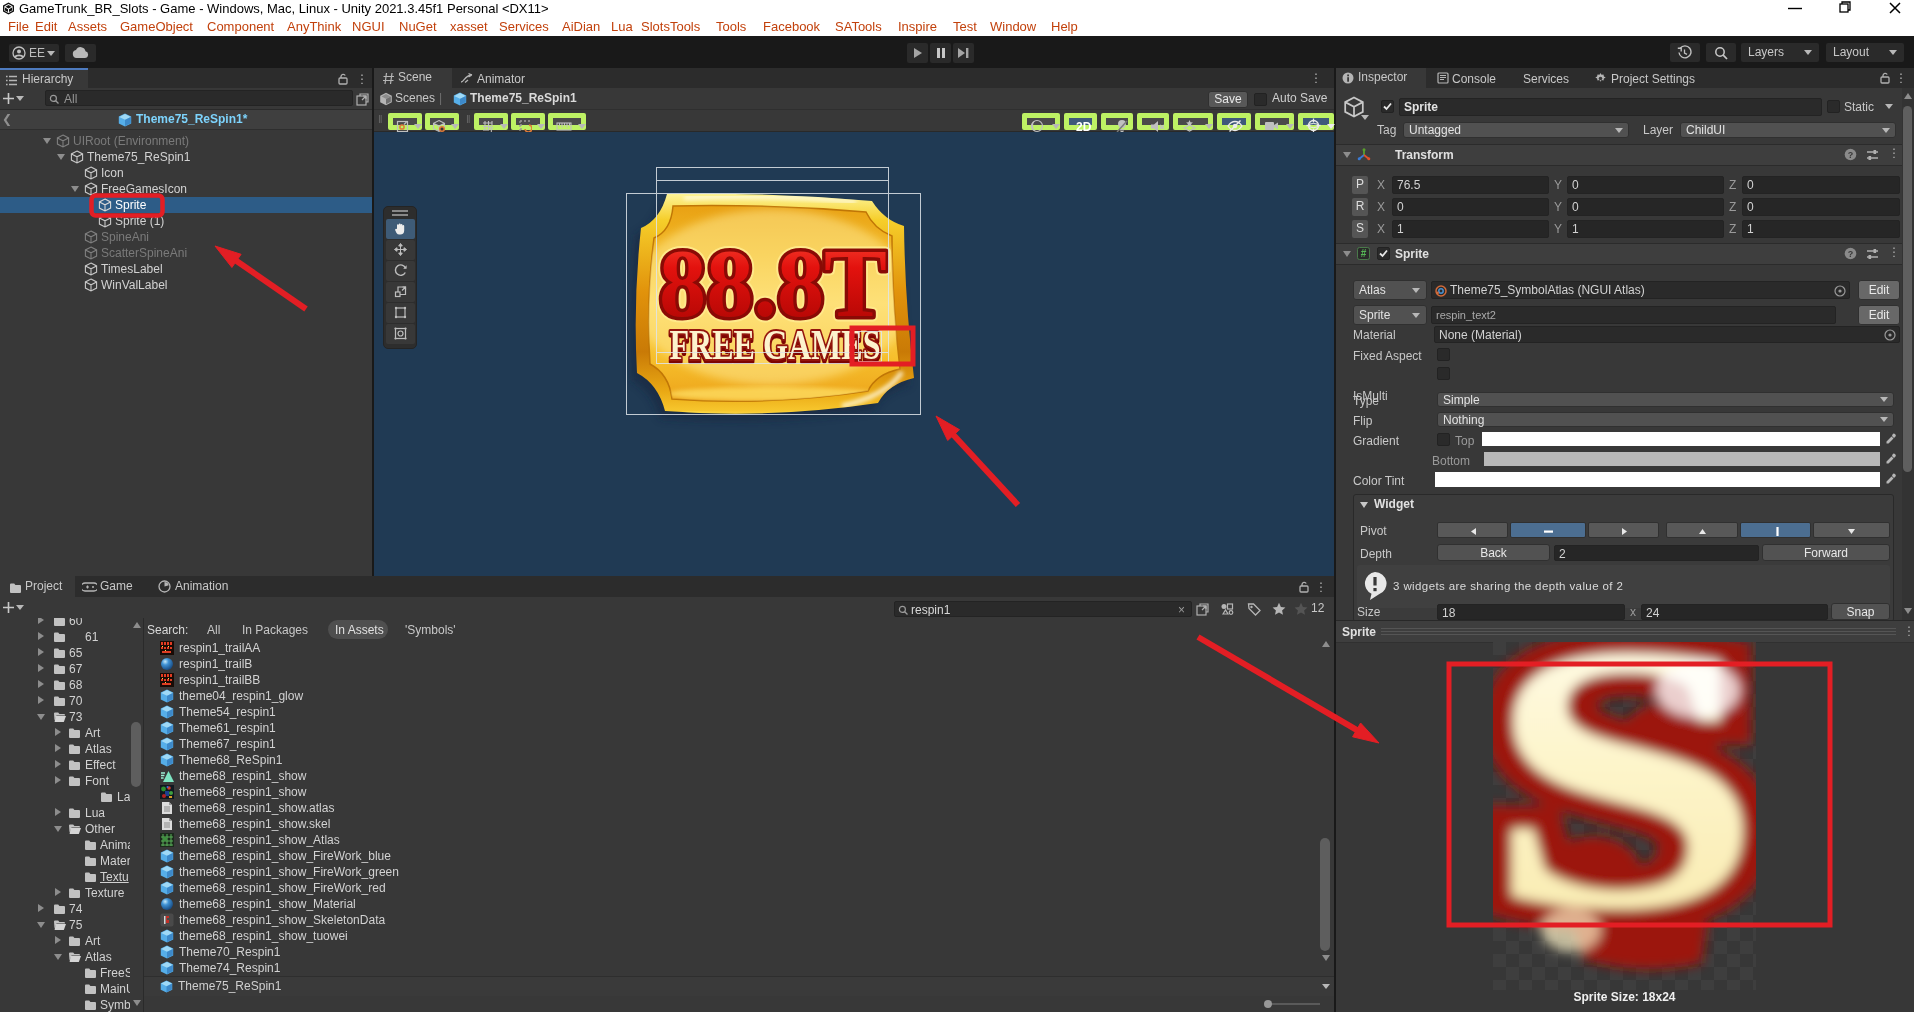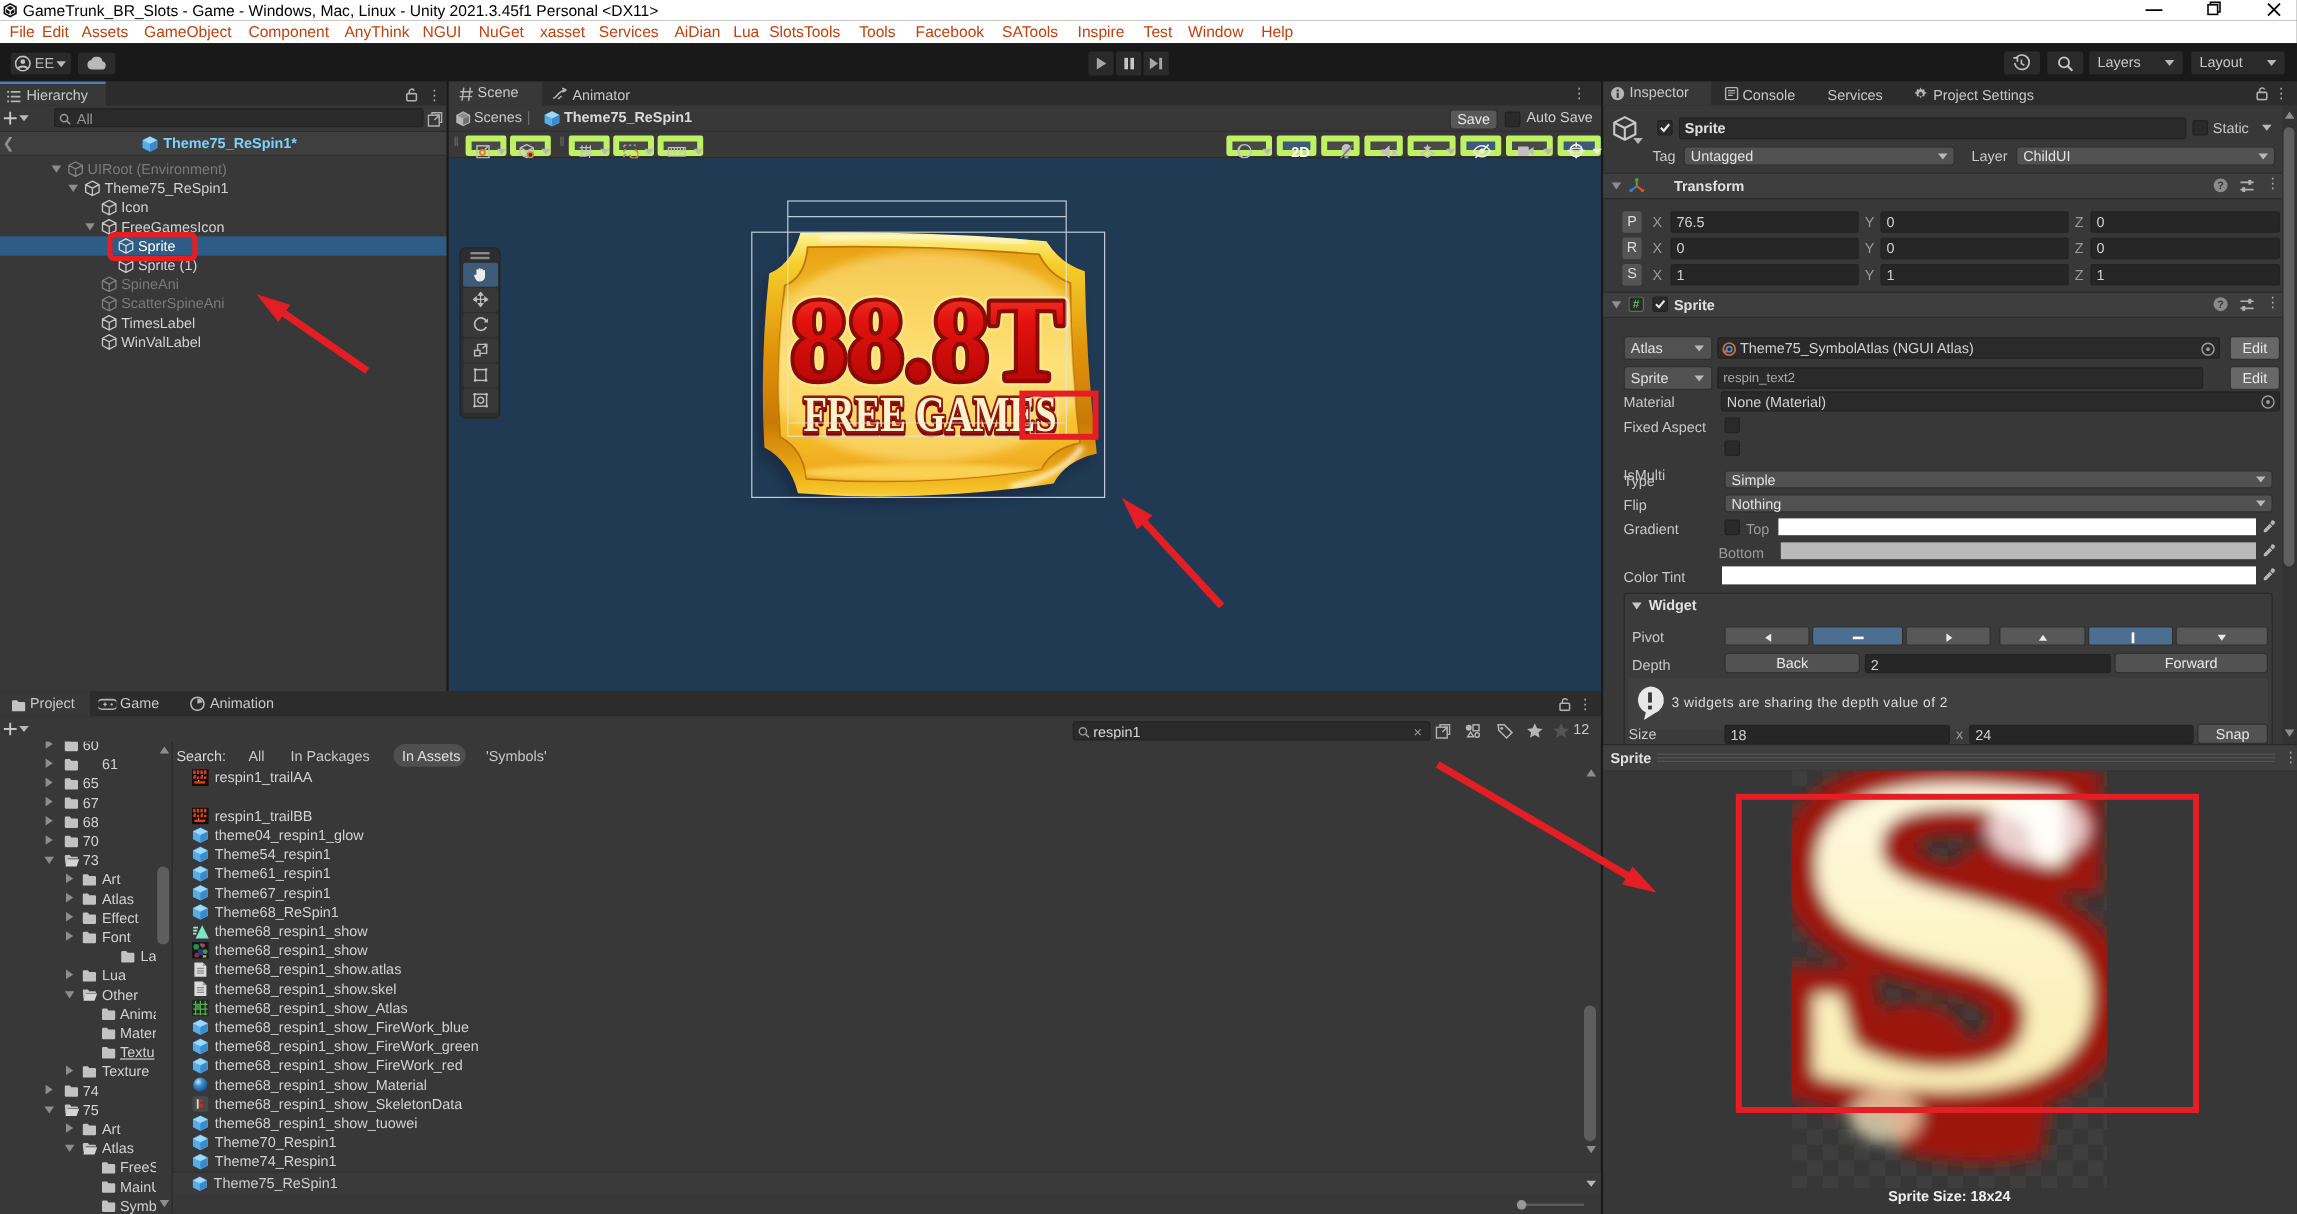--- a/index.html
+++ b/index.html
@@ -796,20 +796,26 @@
     <span style="position:absolute;left:98px;top:5px;color:#c8c8c8;">In Packages</span>
     <div style="position:absolute;left:184px;top:2px;width:60px;height:19px;background:#4f4f4f;border-radius:10px;"></div>
     <span style="position:absolute;left:191px;top:5px;color:#e0e0e0;">In Assets</span>
     <span style="position:absolute;left:261px;top:5px;color:#c8c8c8;">'Symbols'</span>
     <div class="prow" style="left:0;top:22px;width:1175px;">
         <svg class="pico" style="left:16px;" width="14" height="14" viewBox="0 0 14 14">
           <use href="#texred"></use>
         </svg>
         <span style="position:absolute;left:35px;">respin1_trailAA</span>
       </div>
+    <div class="prow" style="left:0;top:38px;width:1175px;">
+        <svg class="pico" style="left:16px;" width="14" height="14" viewBox="0 0 14 14">
+          <use href="#ball"></use>
+        </svg>
+        <span style="position:absolute;left:35px;">respin1_trailB</span>
+      </div>
     <div class="prow" style="left:0;top:54px;width:1175px;">
         <svg class="pico" style="left:16px;" width="14" height="14" viewBox="0 0 14 14">
           <use href="#texred"></use>
         </svg>
         <span style="position:absolute;left:35px;">respin1_trailBB</span>
       </div>
     <div class="prow" style="left:0;top:70px;width:1175px;">
         <svg class="pico" style="left:16px;" width="14" height="14" viewBox="0 0 14 14">
           <use href="#pcube"></use>
         </svg>

